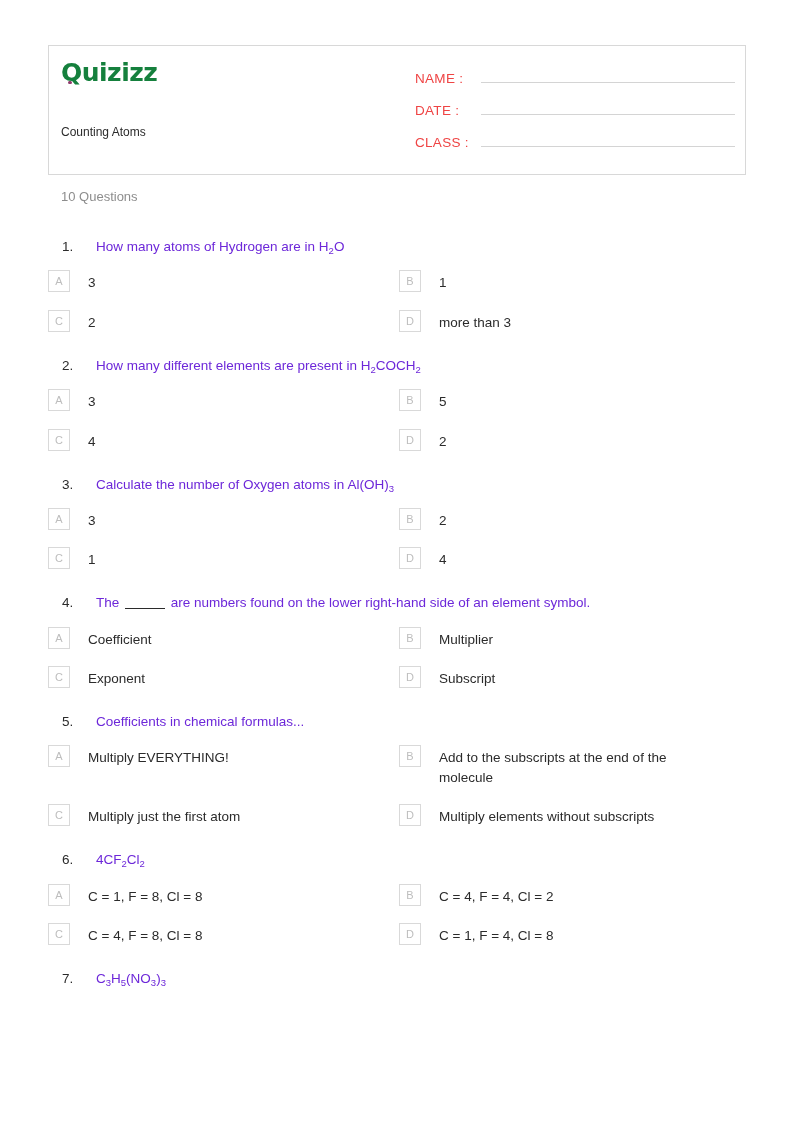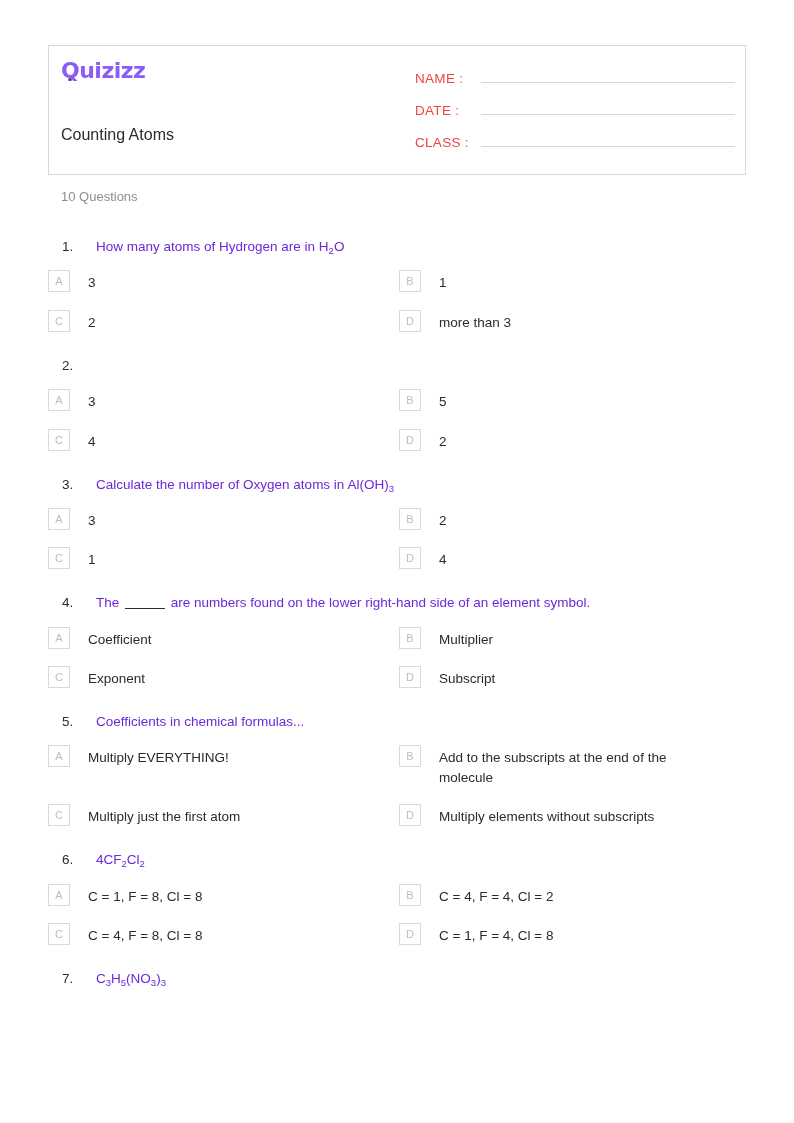--- a/index.html
+++ b/index.html
@@ -33,44 +33,44 @@
     left: 12px;
     top: 0;
     width: 340px;
     height: 100%;
   }
   .logo {
     position: absolute;
     left: 0px;
     top: 14px;
     font-family: "DejaVu Sans", sans-serif;
-    font-size: 22px;
+    font-size: 25px;
     font-weight: 700;
     letter-spacing: -0.5px;
-    color: #8b5cf6;
+    color: #15803d;
     line-height: 1;
   }
   .logo .logo-q {
     position: relative;
     display: inline-block;
   }
   .logo .logo-dot {
     position: absolute;
     left: 7px;
     bottom: 1px;
     width: 3.5px;
     height: 3.5px;
     border-radius: 50%;
     background: #8e3b6b;
   }
   .quiz-title {
     position: absolute;
     left: 0px;
     top: 79px;
-    font-size: 16px;
+    font-size: 12px;
     color: #2b2b2b;
     line-height: 1.2;
     white-space: nowrap;
   }
   .quiz-subtitle {
     position: absolute;
     left: 0px;
     top: 98px;
     font-size: 13px;
     color: #8d8d8d;
@@ -247,20 +247,21 @@
         </div>
         <div class="option row2">
           <span class="opt-letter">D</span>
           <span class="opt-text">more than 3</span>
         </div>
       </div>
     </div>
     <div class="question-block" style="margin-bottom: 22px;">
       <div class="q-head">
         <span class="q-num">2.</span>
+        <span class="q-text">How many different elements are present in H<sub>2</sub>COCH<sub>2</sub></span>
       </div>
       <div class="options-grid">
         <div class="option">
           <span class="opt-letter">A</span>
           <span class="opt-text">3</span>
         </div>
         <div class="option">
           <span class="opt-letter">B</span>
           <span class="opt-text">5</span>
         </div>

